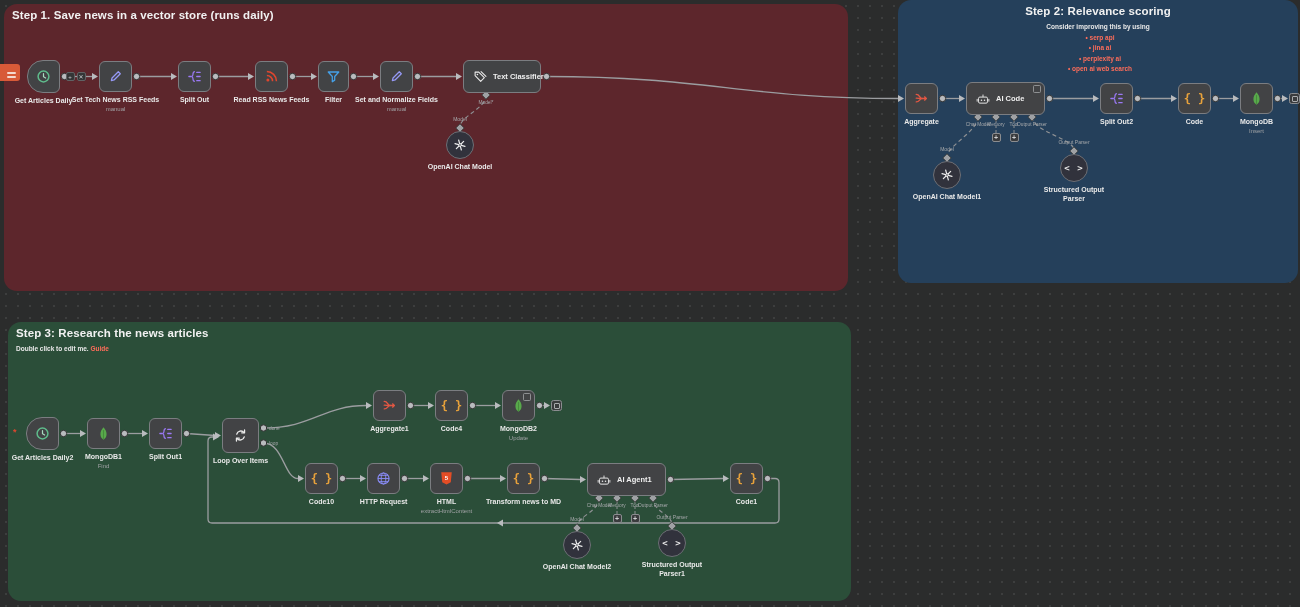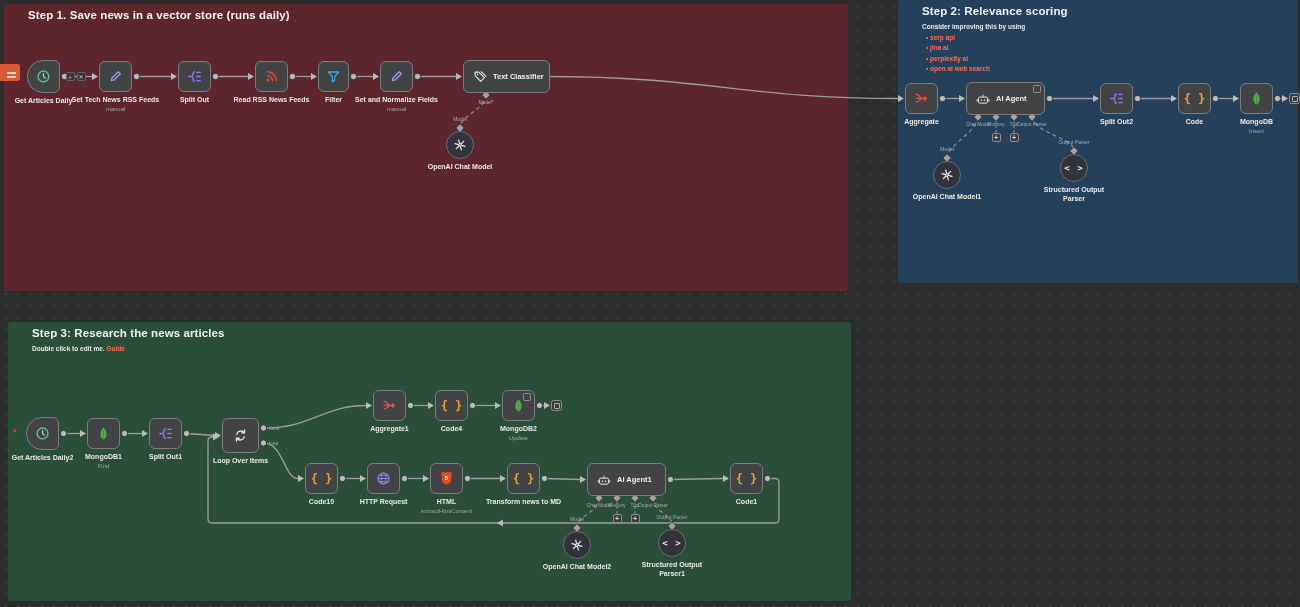--- a/index.html
+++ b/index.html
@@ -1,21 +1,21 @@
 <!DOCTYPE html>
 <html><head>
 <meta charset="utf-8">
 <style>
   html,body{margin:0;padding:0;background:#1f2020;}
   #canvas{position:relative;width:1300px;height:607px;overflow:hidden;
     background-color:#2b2c2c;
     background-image:radial-gradient(#3d3e3e 1px, transparent 1.2px);
     background-size:12px 12px;
     font-family:"Liberation Sans", sans-serif;}
-  .sticky{position:absolute;border-radius:3px;padding:5px 24px;box-sizing:border-box;z-index:1;}
+  .sticky{position:absolute;border-radius:13px;padding:5px 8px;box-sizing:border-box;z-index:1;}
   .stitle{font-size:11.5px;font-weight:bold;color:#f1f1f1;letter-spacing:.1px;}
   .sbody{font-size:6.5px;font-weight:bold;color:#e9e9e9;margin-top:6px;}
   .sbullets{margin:3px 0 0 4px;padding:0;list-style:none;}
   .sbullets li{font-size:6.5px;font-weight:bold;margin-top:3.5px;}
   .sbullets li:before{content:"•  ";}
   .slink{font-weight:bold;}
   svg.layer{position:absolute;left:0;top:0;z-index:2;}
   .node{position:absolute;z-index:3;box-sizing:border-box;border:1.2px solid #7b7d81;border-radius:6px;
     background:#424345;display:flex;align-items:center;justify-content:center;}
   .node.trigger{border-radius:16px 6px 6px 16px;}
@@ -42,21 +42,21 @@
 </style>
 </head>
 <body>
 
 <div id="canvas" style="background-color: rgb(43, 44, 44);">
 
   <div class="sticky" id="sticky1" style="left: 4px; top: 4px; width: 844px; height: 287px; background: rgb(93, 38, 44);">
     <div class="stitle">Step 1. Save news in a vector store (runs daily)</div>
   </div>
 
-  <div class="sticky" id="sticky2" style="left: 898px; top: 0px; width: 400px; height: 283px; background: rgb(37, 64, 91);">
+  <div class="sticky" id="sticky2" style="left: 898px; top: 0px; width: 400px; height: 283px; background: rgb(37, 64, 91); text-align: center;">
     <div class="stitle">Step 2: Relevance scoring</div>
     <div class="sbody">Consider improving this by using</div>
     <ul class="sbullets" id="bullets">
         <li style="color: rgb(255, 109, 90);">serp api</li>
         <li style="color: rgb(255, 109, 90);">jina ai</li>
         <li style="color: rgb(255, 109, 90);">perplexity ai</li>
         <li style="color: rgb(255, 109, 90);">open ai web search</li>
       </ul>
   </div>
 
@@ -261,21 +261,21 @@
         <span class="nicon">
           <svg width="15" height="15" viewBox="0 0 20 20" fill="none">
             <path d="M4.5 15.5l.9-3.6 8.3-8.3 2.7 2.7-8.3 8.3-3.6.9z" stroke="#9699f6" stroke-width="1.7" stroke-linejoin="round"></path>
           </svg>
         </span>
       </div>
       <div class="labelwrap" style="left: 348.5px; top: 96px; width: 96px;">
         <div class="nlabel">Set and Normalize Fields</div>
         <div class="nsub">manual</div>
       </div>
-      <div class="node wide" style="left: 463px; top: 60px; width: 87px; height: 33px;">
+      <div class="node wide" style="left: 463px; top: 60px; width: 78px; height: 33px;">
         <span class="nicon">
           <svg width="14" height="14" viewBox="0 0 20 20" fill="none">
             <path d="M3 3h5.2l8 8-5.2 5.2-8-8V3z" stroke="#ececec" stroke-width="1.5" stroke-linejoin="round"></path>
             <circle cx="6.3" cy="6.3" r="1.1" fill="#ececec"></circle>
             <path d="M11.5 2.2l7 7" stroke="#ececec" stroke-width="1.5" stroke-linecap="round"></path>
           </svg>
         </span>
         <span class="wlabel">Text Classifier</span>
       </div>
       <div class="node circle" style="left: 446px; top: 131px; width: 28px; height: 28px;">
@@ -309,21 +309,21 @@
         <span class="nicon">
           <svg width="14" height="14" viewBox="0 0 22 18" fill="none">
             <rect x="4" y="6" width="14" height="9.5" rx="2" stroke="#ececec" stroke-width="1.5"></rect>
             <circle cx="8.6" cy="10.8" r="1.2" fill="#ececec"></circle>
             <circle cx="13.4" cy="10.8" r="1.2" fill="#ececec"></circle>
             <path d="M11 6V3.6" stroke="#ececec" stroke-width="1.4"></path>
             <circle cx="11" cy="2.8" r="1" fill="#ececec"></circle>
             <path d="M1.8 9.5v3M20.2 9.5v3" stroke="#ececec" stroke-width="1.4" stroke-linecap="round"></path>
           </svg>
         </span>
-        <span class="wlabel">AI Agent</span>
+        <span class="wlabel">AI Code</span>
         <span class="nodebadge"></span>
       </div>
       <div class="plusbox" style="left: 991.5px; top: 133px;">+</div>
       <div class="plusbox" style="left: 1009.5px; top: 133px;">+</div>
       <div class="node square" style="left: 1100px; top: 83px; width: 33px; height: 31px;">
         <span class="nicon">
           <svg width="15" height="15" viewBox="0 0 20 20" fill="none">
             <path d="M2.5 10h3" stroke="#9b79f5" stroke-width="1.7" stroke-linecap="round"></path>
             <path d="M10.5 3.5c-2.6 0-2.6 2.2-2.6 4 0 1.7-.4 2.1-2 2.5 1.6.4 2 .8 2 2.5 0 1.8 0 4 2.6 4" stroke="#9b79f5" stroke-width="1.6"></path>
             <path d="M13 4.5h4.5M13 10h4.5M13 15.5h4.5" stroke="#9b79f5" stroke-width="1.7" stroke-linecap="round"></path>

